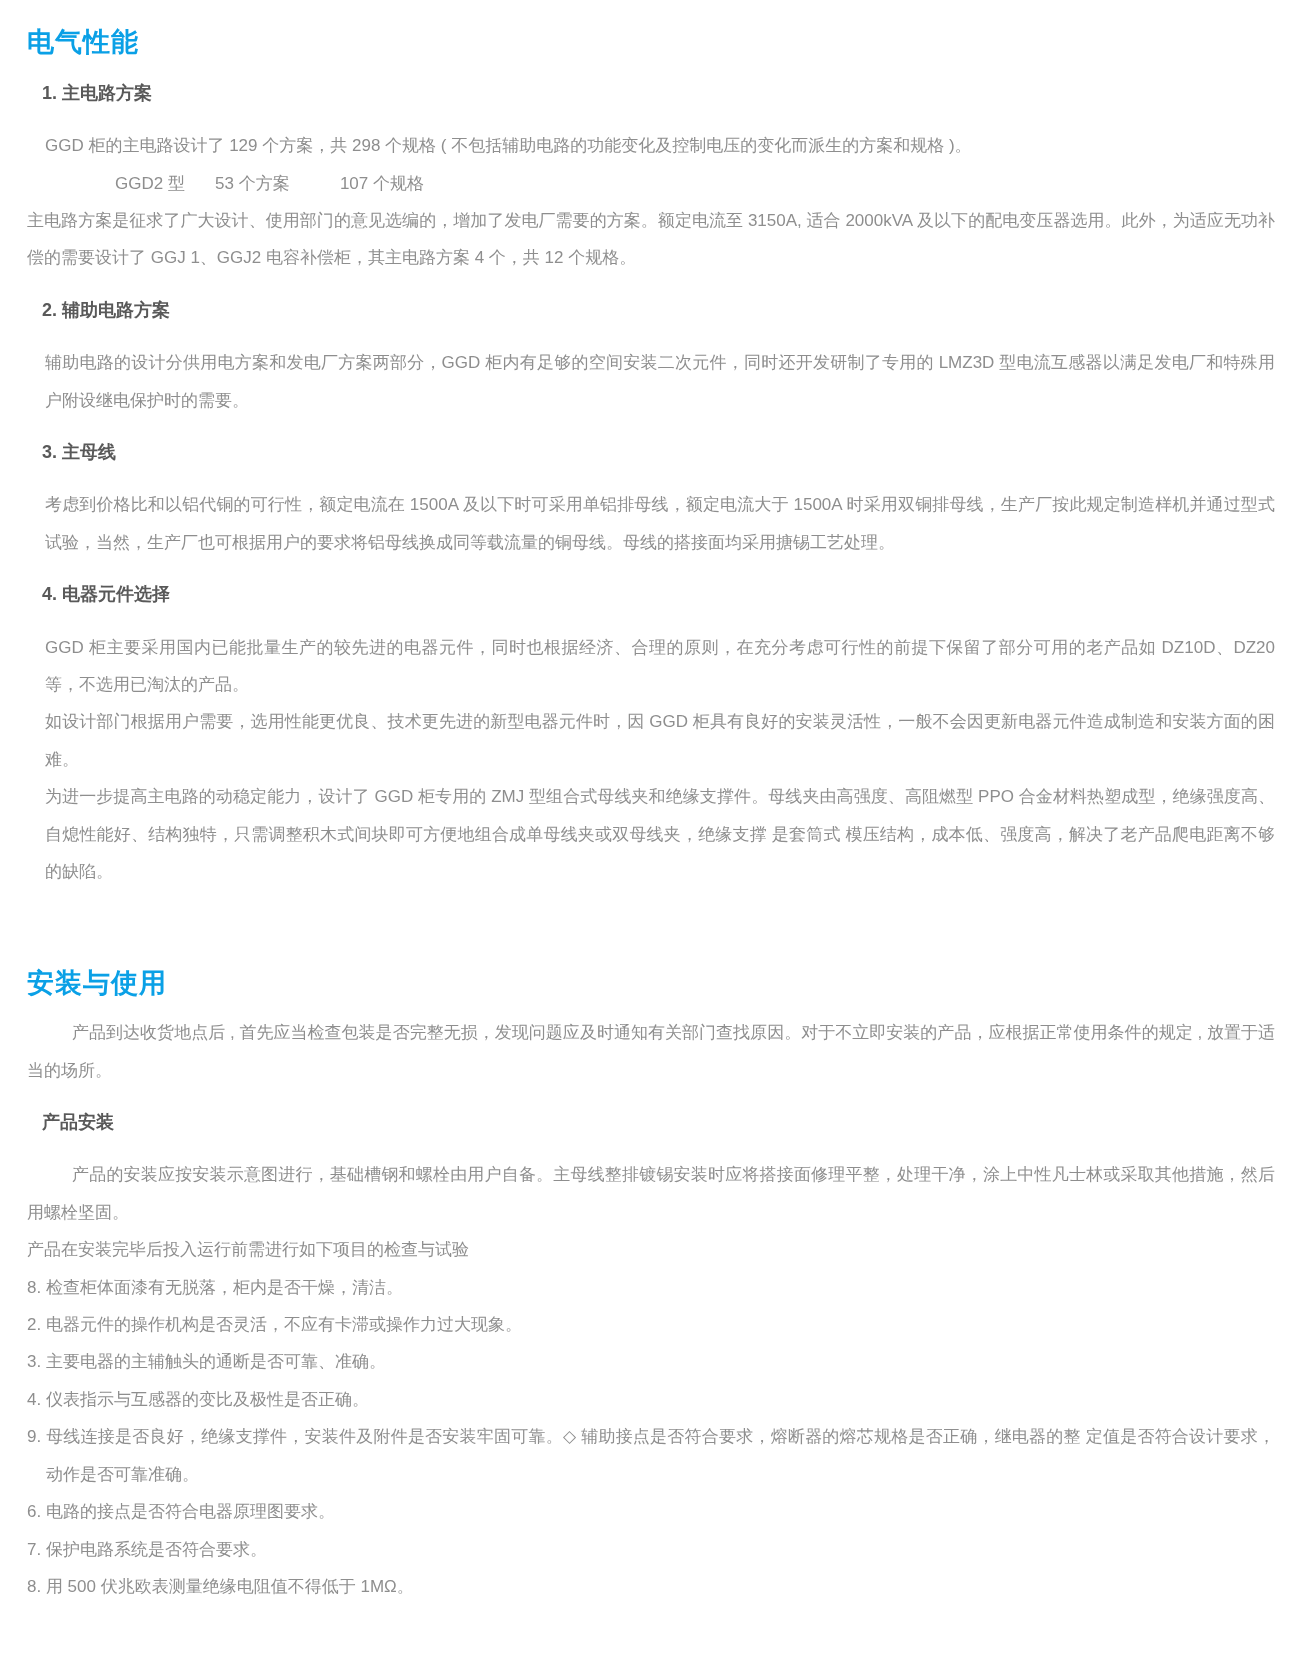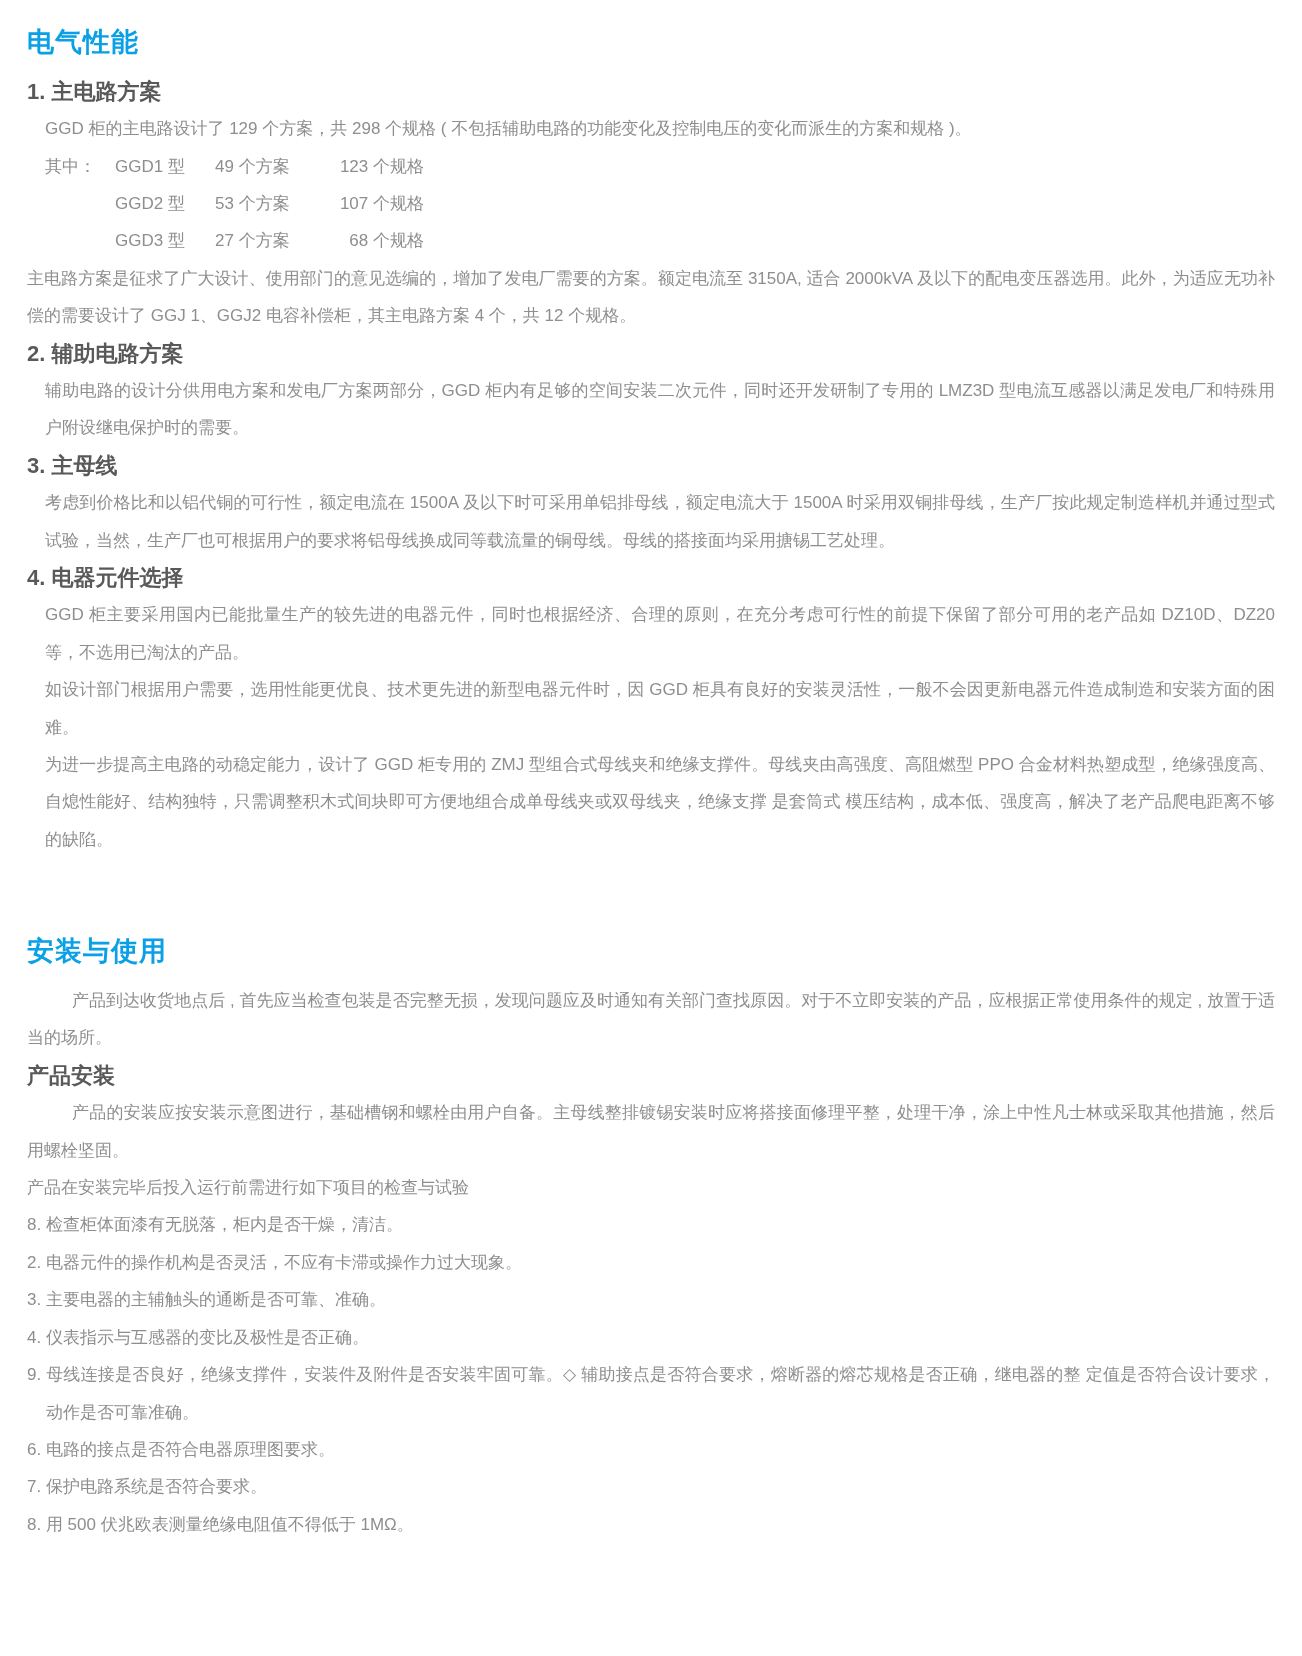--- a/index.html
+++ b/index.html
@@ -16,24 +16,24 @@
   }
   .h2 {
     font-size: 27px;
     font-weight: 700;
     color: #0aa0e6;
     margin: 0 0 13px 0;
     line-height: 1.25;
     letter-spacing: 1px;
   }
   .h3 {
-    font-size: 22px;
+    font-size: 18px;
     font-weight: 700;
     color: #595959;
-    margin: 0;
+    margin: 15px;
     line-height: 37.4px;
   }
   p, .spec-row {
     font-size: 17px;
     font-weight: 400;
     color: #8e8e8e;
     margin: 0;
     line-height: 37.4px;
     text-align: justify;
   }
@@ -53,36 +53,24 @@
 <main class="doc">
 
   <section>
     <h2 class="h2">电气性能</h2>
 
     <h3 class="h3">1. 主电路方案</h3>
     <p class="indent">GGD 柜的主电路设计了 129 个方案，共 298 个规格 ( 不包括辅助电路的功能变化及控制电压的变化而派生的方案和规格 )。</p>
 
     <div class="indent">
       <div class="spec-row">
-        <span class="col-prefix">其中：</span>
-        <span class="col-model">GGD1 型</span>
-        <span class="col-schemes">49 个方案</span>
-        <span class="col-specs">123 个规格</span>
-      </div>
-      <div class="spec-row">
         <span class="col-prefix"></span>
         <span class="col-model">GGD2 型</span>
         <span class="col-schemes">53 个方案</span>
         <span class="col-specs">107 个规格</span>
-      </div>
-      <div class="spec-row">
-        <span class="col-prefix"></span>
-        <span class="col-model">GGD3 型</span>
-        <span class="col-schemes">27 个方案</span>
-        <span class="col-specs">68 个规格</span>
       </div>
     </div>
 
     <p>主电路方案是征求了广大设计、使用部门的意见选编的，增加了发电厂需要的方案。额定电流至 3150A, 适合 2000kVA 及以下的配电变压器选用。此外，为适应无功补偿的需要设计了 GGJ 1、GGJ2 电容补偿柜，其主电路方案 4 个，共 12 个规格。</p>
 
     <h3 class="h3">2. 辅助电路方案</h3>
     <p class="indent">辅助电路的设计分供用电方案和发电厂方案两部分，GGD 柜内有足够的空间安装二次元件，同时还开发研制了专用的 LMZ3D 型电流互感器以满足发电厂和特殊用户附设继电保护时的需要。</p>
 
     <h3 class="h3">3. 主母线</h3>
     <p class="indent">考虑到价格比和以铝代铜的可行性，额定电流在 1500A 及以下时可采用单铝排母线，额定电流大于 1500A 时采用双铜排母线，生产厂按此规定制造样机并通过型式试验，当然，生产厂也可根据用户的要求将铝母线换成同等载流量的铜母线。母线的搭接面均采用搪锡工艺处理。</p>

